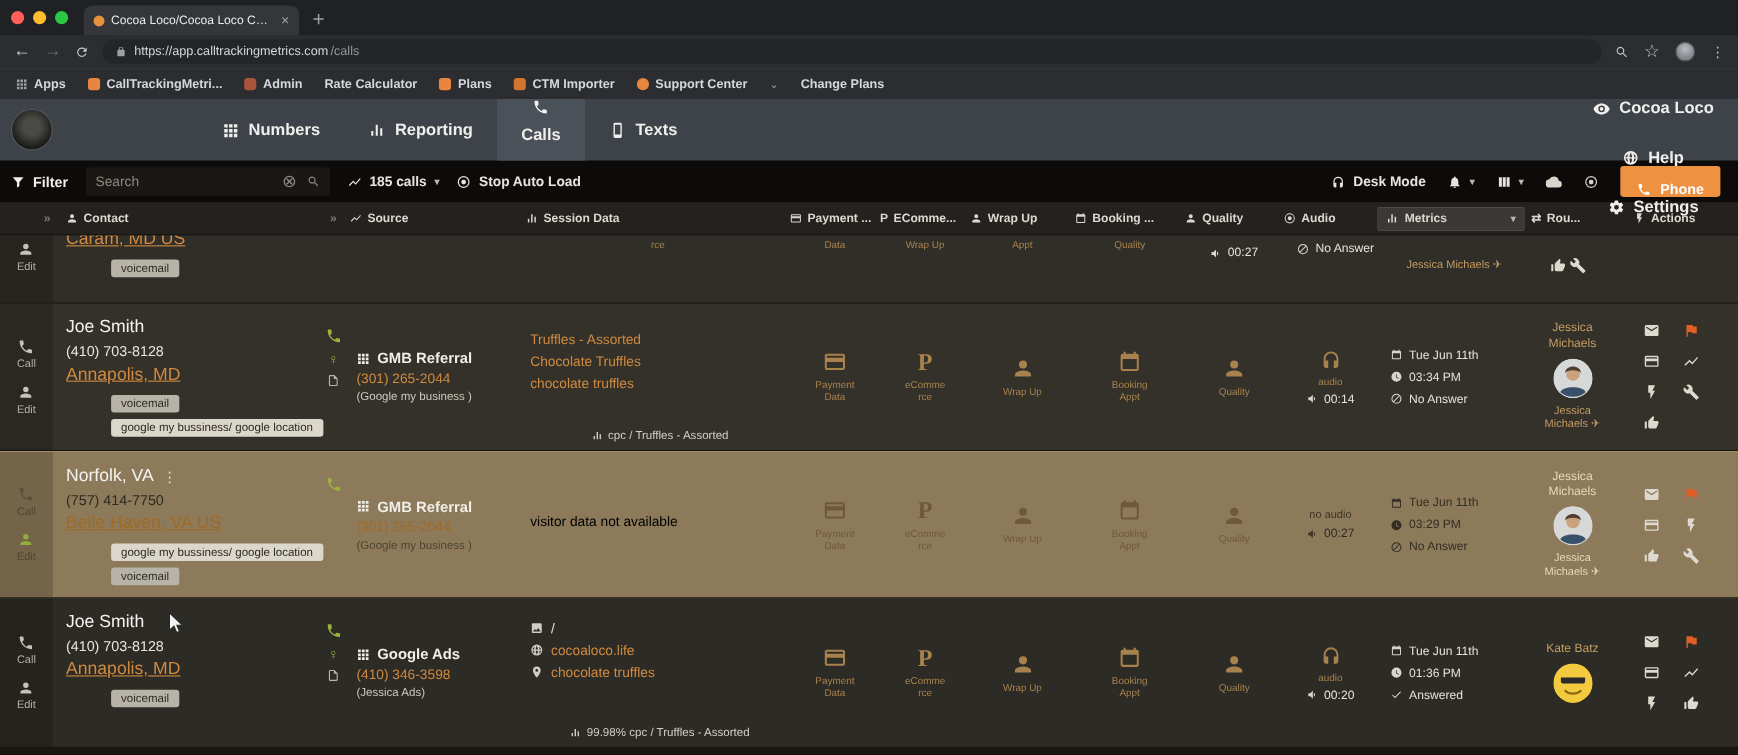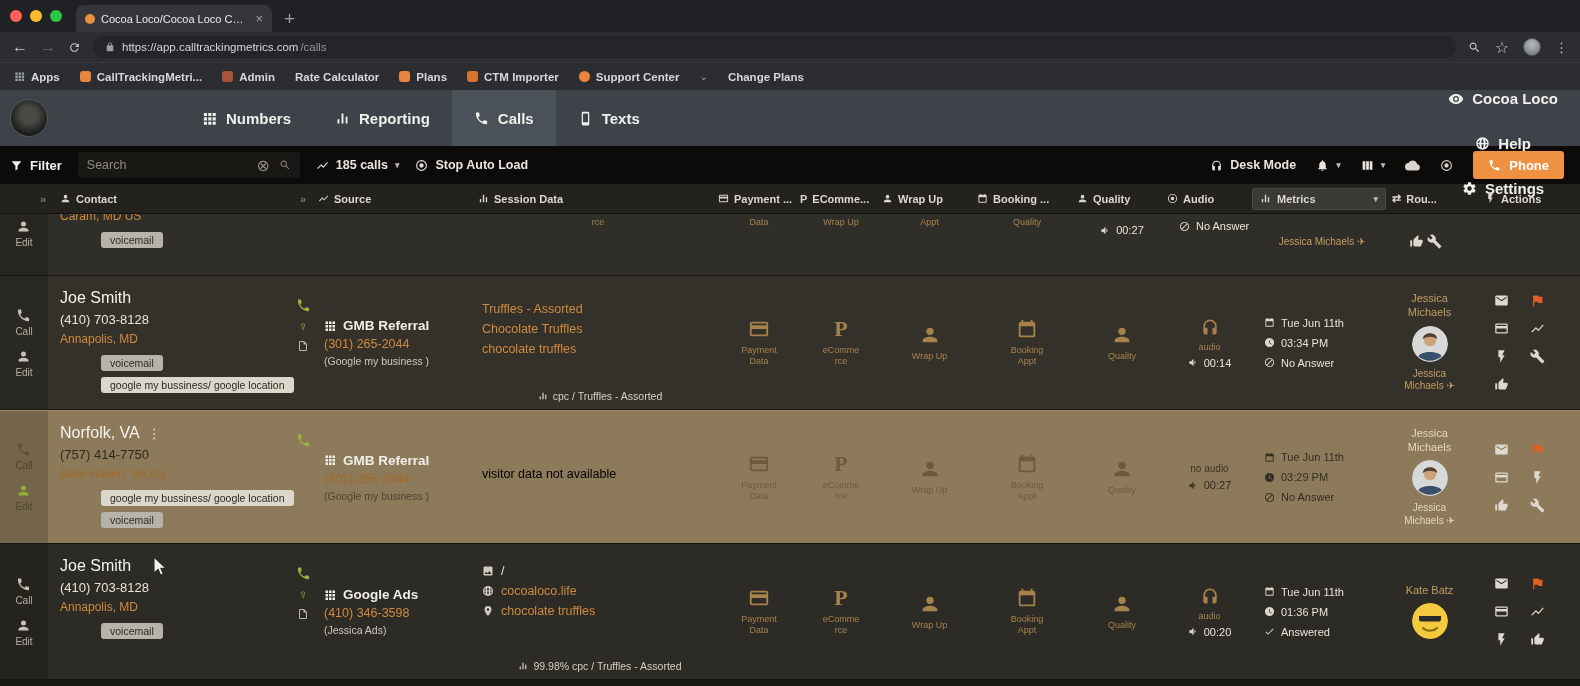--- a/index.html
+++ b/index.html
@@ -36,36 +36,36 @@
   .bm { display:flex; align-items:center; gap:6px; color:#d5d7da; font-size:11.5px; font-weight:700; white-space:nowrap; }
   .bm .dot { width:11px; height:11px; border-radius:3px; flex:none; }
   .bm-caret { color:#9aa0a6; font-size:10px; }
 
   
   .appnav { height:56px; background:#3e4349; display:flex; align-items:stretch; }
   .logo { width:38px; height:38px; border-radius:50%; align-self:center; margin:0 14px 0 10px;
           background:radial-gradient(circle at 50% 42%, #4a4a46 0 28%, #1b1b19 70%); border:1px solid #54585d; flex:none; }
   .navtabs { display:flex; align-items:stretch; margin-left:118px; }
   .navtab { display:flex; align-items:center; gap:9px; padding:0 22px; color:#f0efec; font-size:15px; font-weight:700; }
-  .navtab.active { background:#4b5158; }
+  .navtab.active { background:#4b5158;flex-direction:column; }
   .nav-right { margin-left:auto; display:flex; align-items:center; gap:28px; padding-right:22px; color:#f0efec; font-size:15px; font-weight:700;flex-direction:column; }
   .nav-item { display:flex; align-items:center; gap:8px; }
   .bell-wrap { position:relative; }
   .badge { position:absolute; top:-9px; right:-13px; background:#e8923f; color:#2b2witness2; color:#2b2b22; font-size:10px; font-weight:400; border-radius:8px; padding:1px 6px; }
 
   
   .filterbar { height:38px; background:#0c0b0a; display:flex; align-items:center; gap:16px; padding:0 10px; }
   .fb-filter { color:#f2f0ec; font-size:13px; font-weight:700; display:flex; gap:7px; align-items:center; }
   .searchbox { width:222px; height:26px; background:#191815; border-radius:3px; display:flex; align-items:center; padding:0 9px; gap:9px; color:#8d8a81; }
   .searchbox input { flex:1; min-width:0; background:transparent; border:none; outline:none; color:#d8d5cd; font-size:12.5px; font-family:inherit; }
   .searchbox input::placeholder { color:#8d8a81; }
   .fb-item { color:#e8e5df; font-size:12.5px; font-weight:700; display:flex; align-items:center; gap:7px; white-space:nowrap; }
   .caret { font-size:9px; color:#b9b6ae; }
   .fb-right { margin-left:auto; display:flex; align-items:center; gap:20px; padding-right:6px; }
-  .phone-btn { background:#ee9140; color:#fff; font-size:13px; font-weight:700; height:28px; padding:0 15px; border-radius:3px; display:flex; align-items:center; gap:8px; }
+  .phone-btn { background:#ee9140; color:#fff; font-size:13px; font-weight:700; height:28px; padding:0 15px; border-radius:3px; display:flex; align-items:flex-end; gap:8px; }
 
   
   .grid { display:grid; grid-template-columns:48px 240px 30px 160px 240px 82px 82px 95px 100px 90px 85px 140px 75px 113px; }
   .thead { height:30px; background:#23221e; border-bottom:1px solid #121110; align-items:center; color:#dbd8d0; font-size:11px; font-weight:700; }
   .th { display:flex; align-items:center; gap:5px; white-space:nowrap; overflow:hidden; }
   .chev { color:#7d7a72; font-size:11px; }
   .metrics-select { background:#3a3935; border:1px solid #4a4944; border-radius:2px; height:22px; display:flex; align-items:center; gap:6px; padding:0 7px; width:134px; }
   .metrics-select .caret { margin-left:auto; }
 
   .row { border-bottom:1px solid #17150f; overflow:hidden; position:relative; }
@@ -78,21 +78,21 @@
   .action-mini { display:flex; flex-direction:column; align-items:center; gap:3px; color:#b4b0a5; font-size:10px; }
   .action-mini .ic { color:#c6c2b6; }
   .r2 .action-mini { color:#51452f; } .r2 .action-mini .ic { color:#5c4f36; }
   .r0 .col-left { justify-content:flex-start; padding-top:5px; }
 
   .contact { padding:13px 0 0 12px; display:flex; flex-direction:column; align-items:flex-start; }
   .contact .namewrap { display:flex; align-items:center; gap:8px; }
   .contact .name { font-size:16px; color:#f5f3ef; }
   .contact .dots { color:#e8e5de; font-size:13px; }
   .contact .phone { font-size:13px; color:#e8e4dc; margin-top:5px; }
-  .contact .loc { font-size:12px; color:#d08a3f; margin-top:5px; }
+  .contact .loc { font-size:16px; color:#d08a3f; margin-top:5px;text-decoration:underline; }
   .tags { margin-top:9px; display:flex; flex-direction:column; gap:6px; align-items:flex-start;margin-left:41px; }
   .pill { font-size:10.5px; padding:2px 9px; border-radius:3px; white-space:nowrap; }
   .pill-voicemail { background:#b7b3a8; color:#2c2a24; }
   .pill-gmb { background:#dcd7cb; color:#2c2a24; }
   .r2 .contact .phone { color:#2f2a21; }
   .r2 .contact .loc { color:#a06a26; }
   .r0 .contact { padding-top:0; }
   .r0 .contact .loc { margin-top:-5px; }
 
   .greencol { display:flex; flex-direction:column; align-items:center; gap:7px; padding-top:22px; color:#9ab23c; }

